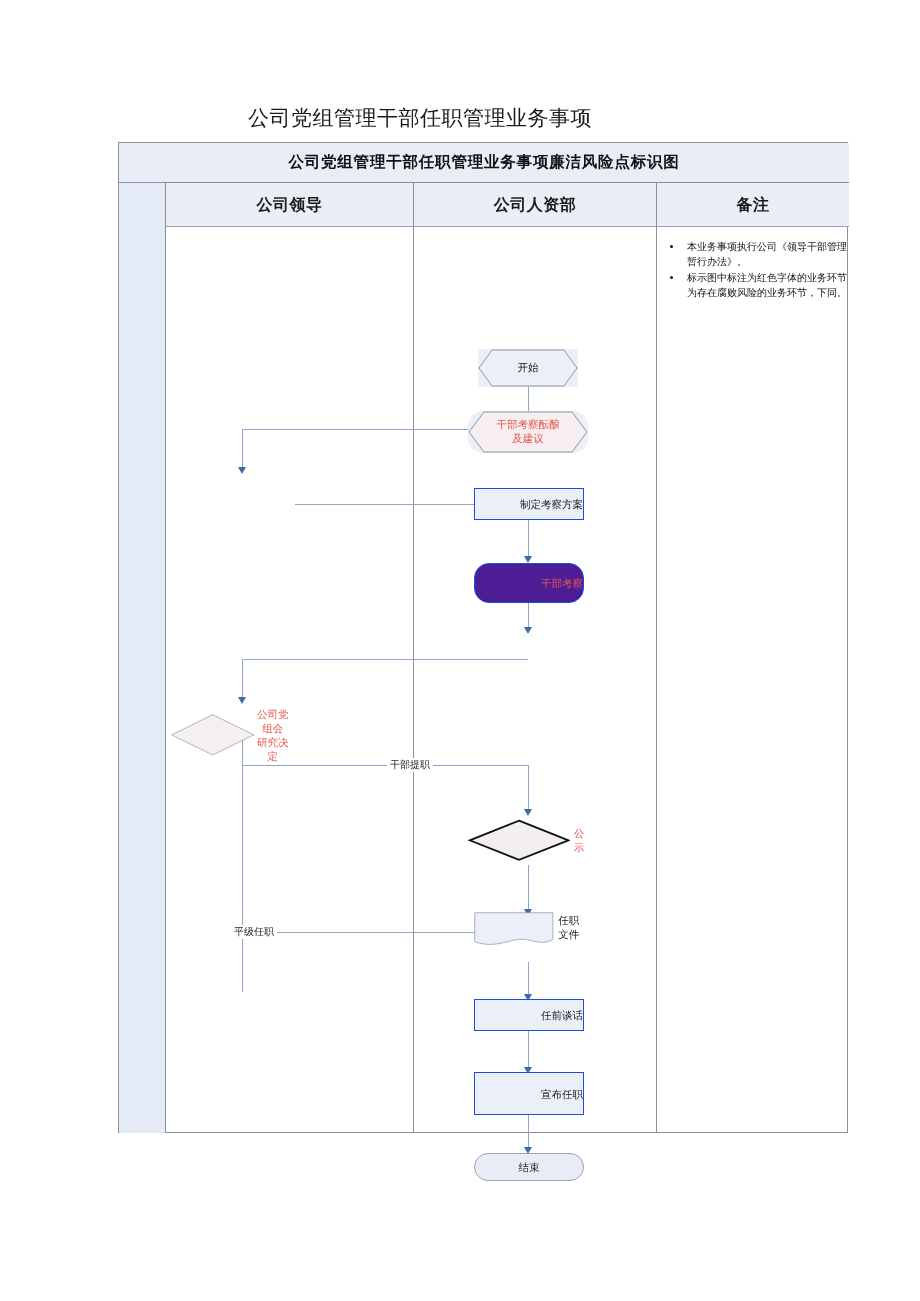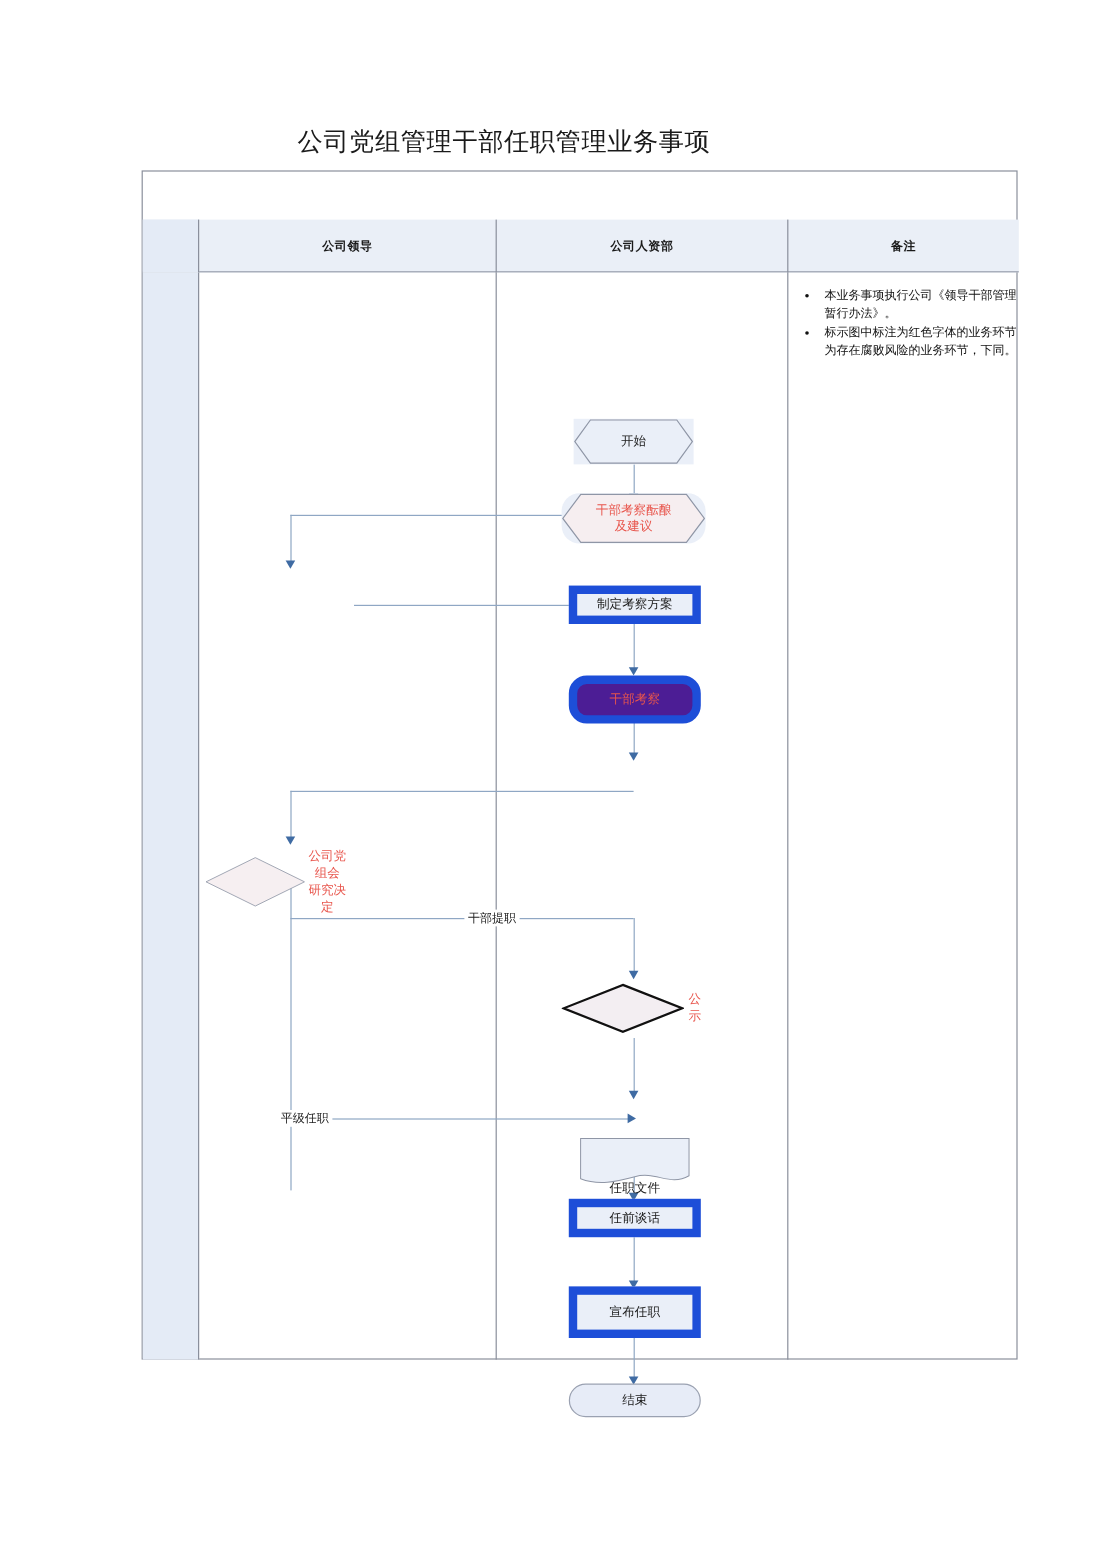--- a/index.html
+++ b/index.html
@@ -73,21 +73,21 @@
   .lane-head-cell {
     position: absolute;
     top: 0;
     height: 44px;
     box-sizing: border-box;
     display: flex;
     align-items: center;
     justify-content: center;
     font-family: "Liberation Sans", "DejaVu Sans", sans-serif;
     font-weight: bold;
-    font-size: 10px;
+    font-size: 16px;
     color: #1a1a1a;
     letter-spacing: 0.5px;
   }
   
   #lane-head-spacer { left: 0;   width: 47px;  border-right: 1px solid #8a8f9c; background:#e4ebf6;}
   #lane-head-leader { left: 47px;  width: 248px; border-right: 1px solid #8a8f9c; }
   #lane-head-hr     { left: 295px; width: 243px; border-right: 1px solid #8a8f9c; }
   #lane-head-note   { left: 538px; width: 192px; }
 
   
@@ -149,26 +149,28 @@
     font-size: 10.5px;
     line-height: 14px;
     color: #1a1a1a;
     white-space: pre-line;
   }
   .node.red { color: #e8554c; border-radius: 15px; }
 
   
   .shape-process {
     background: #eaeff8;
-    border: 7px solid #1d4ed8;
+    border: 1px solid #1d4ed8;
+    justify-content: flex-end;
   }
 
   
   .shape-hex {
     background: #eaeff8;
+    font-family: Liberation Mono, monospace;
   }
   .shape-hex .hexfill {
     position: absolute;
     left: 0; top: 0; right: 0; bottom: 0;
   }
 
   
   .shape-diamond { background: transparent; }
 
   
@@ -219,20 +221,23 @@
     white-space: nowrap;
   }
 </style>
 </head>
 <body>
 
 <div id="doc-heading">公司党组管理干部任职管理业务事项</div>
 
 <div id="flow-table">
 
+  <div id="table-title-band">
+    <span class="txt">公司党组管理干部任职管理业务事项廉洁风险点标识图</span>
+  </div>
 
   <div id="lane-header">
     <div class="lane-head-cell" id="lane-head-spacer">
       <span></span>
     </div>
     <div class="lane-head-cell" id="lane-head-leader">
       <span>公司领导</span>
     </div>
     <div class="lane-head-cell" id="lane-head-note">
       <span>备注</span>
@@ -332,21 +337,21 @@
 研究决定</span>
       </div>
 
       <div class="node shape-diamond red" style="left:349px; top:588px; width:120px; height:50px;">
         <svg class="hexfill" viewBox="0 0 120 50" preserveAspectRatio="none">
           <polygon points="60,2 118,25 60,48 2,25" fill="#f3eef2" stroke="#111111" stroke-width="2.2"></polygon>
         </svg>
         <span class="label">公示</span>
       </div>
 
-      <div class="node shape-doc" style="left:355px; top:721px; width:110px; height:49px;flex-direction:column;">
+      <div class="node shape-doc" style="left:355px; top:678px; width:110px; height:49px;">
         <svg class="hexfill" viewBox="0 0 110 49" preserveAspectRatio="none">
           <path d="M1,1 L109,1 L109,38 C90,49 76,33 55,39 C36,44 19,48 1,41 Z" fill="#eaeff8" stroke="#8f96a6" stroke-width="1"></path>
         </svg>
         <span class="label" style="margin-top:-6px;">任职文件</span>
       </div>
 
       <div class="node shape-process" style="left:355px; top:772px; width:110px; height:32px;">
         <span class="label">任前谈话</span>
       </div>
 

